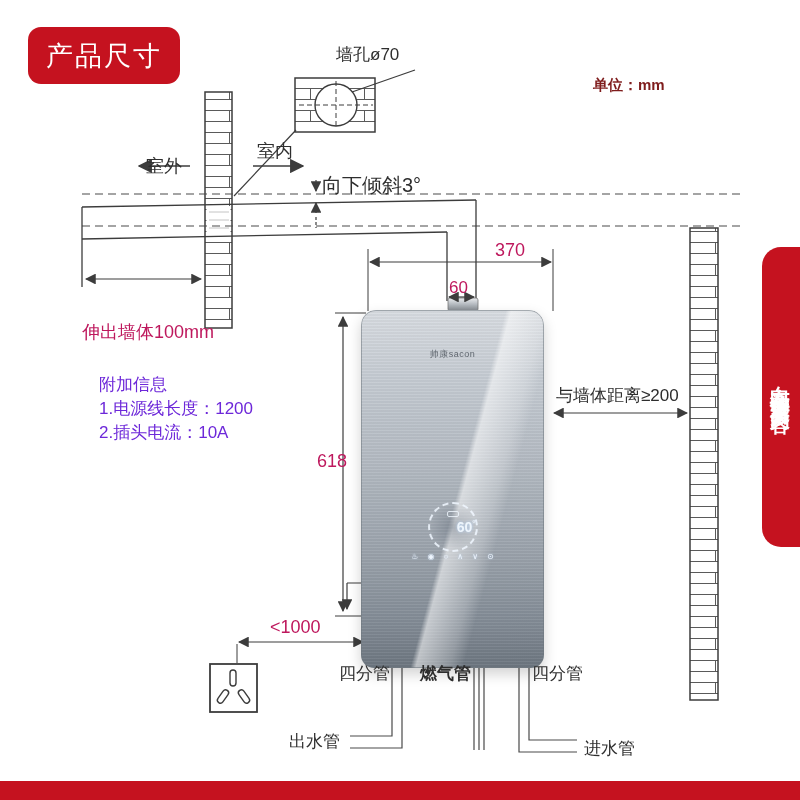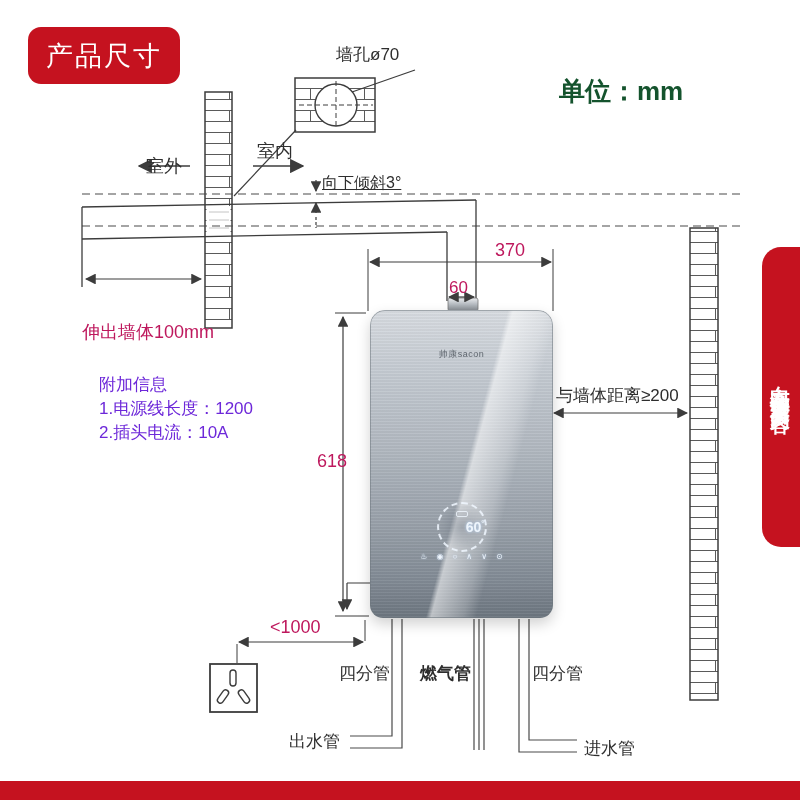--- a/index.html
+++ b/index.html
@@ -4,27 +4,27 @@
 <style>
   html,body{margin:0;padding:0;background:#fff;}
   body{width:800px;height:800px;position:relative;overflow:hidden;
        font-family:"Liberation Sans","DejaVu Sans",sans-serif;color:#2e2e2e;}
   .abs{position:absolute;}
   .lbl{position:absolute;white-space:nowrap;color:#2e2e2e;font-size:17px;line-height:1.2;}
   .dim{position:absolute;white-space:nowrap;color:#be185d;font-size:18px;}
   #badge{left:28px;top:27px;width:152px;height:57px;background:var(--accent,#c5121f);
          border-radius:13px;display:flex;align-items:center;justify-content:center;
          color:#fff;font-size:27px;font-weight:normal;letter-spacing:2px;}
-  #unit{left:559px;top:76px;font-size:26px;font-weight:600;color:#14532d;}
+  #unit{left:593px;top:76px;font-size:15px;font-weight:600;color:#7f1d1d;}
   #banner{left:762px;top:247px;width:38px;height:300px;background:var(--accent,#c5121f);
           border-radius:19px 0 0 19px;display:flex;align-items:center;justify-content:center;
           color:#fff;font-size:20px;font-weight:bold;writing-mode:vertical-rl;
           text-orientation:upright;letter-spacing:3px;cursor:pointer;}
   #bottombar{left:0;top:781px;width:800px;height:19px;background:var(--accent,#c5121f);}
-  #heater{left:370px;top:310px;width:183px;height:308px;
+  #heater{left:361px;top:310px;width:183px;height:358px;
           border-radius:15px 15px 13px 13px;
           background:
             linear-gradient(105deg, rgba(255,255,255,0) 52%, rgba(255,255,255,.55) 54%,
               rgba(255,255,255,.22) 66%, rgba(255,255,255,0) 71%),
             repeating-linear-gradient(180deg, rgba(255,255,255,.05) 0 1px, rgba(0,0,0,.035) 1px 3px),
             linear-gradient(180deg,#d9dde2 0%,#c7cdd4 18%,#b2b9c1 45%,#99a1aa 70%,#828b95 88%,#6d7680 100%);
           box-shadow:0 6px 14px rgba(0,0,0,.18), inset 0 0 0 1px rgba(110,118,126,.55);}
   #brand{position:absolute;left:0;top:38px;width:100%;text-align:center;
          font-size:9px;color:#5f666e;letter-spacing:.5px;}
   #display{position:absolute;left:50%;top:192px;transform:translateX(-50%);
@@ -143,21 +143,21 @@
     <span>⊙</span>
   </div>
 </div>
 
 <div id="badge" class="abs">产品尺寸</div>
 <div id="unit" class="lbl">单位：mm</div>
 
 <div class="lbl" style="left:336px;top:45px;">墙孔ø70</div>
 <div class="lbl" style="left:146px;top:139px;font-size:18px;margin-top:17px;">室外</div>
 <div class="lbl" style="left:257px;top:141px;font-size:18px;">室内</div>
-<div class="lbl" style="left:322px;top:173px;font-size:16px;text-decoration:underline;">向下倾斜3°</div>
+<div class="lbl" style="left:322px;top:173px;font-size:20px;">向下倾斜3°</div>
 <div class="dim" style="left:82px;top:287px;margin-top:33px;">伸出墙体100mm</div>
 
 <div class="dim" style="left:495px;top:240px;">370</div>
 <div class="dim" style="left:449px;top:278px;font-size:17px;">60</div>
 <div class="dim" style="left:308px;top:451px;margin-left:9px;">618</div>
 <div class="lbl" style="left:556px;top:386px;">与墙体距离≥200</div>
 <div class="dim" style="left:270px;top:617px;">&lt;1000</div>
 
 <div id="notes" class="abs">
   <div>附加信息</div>

